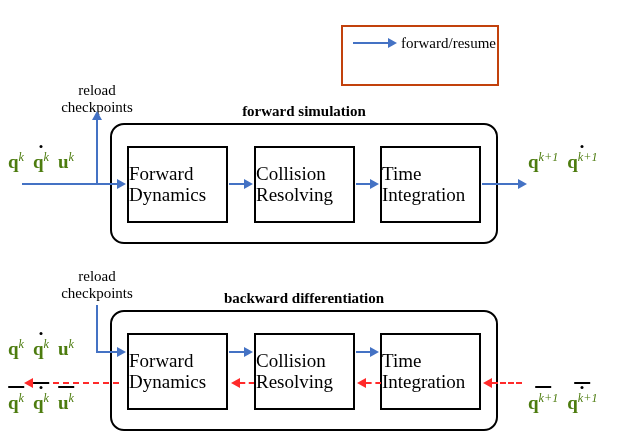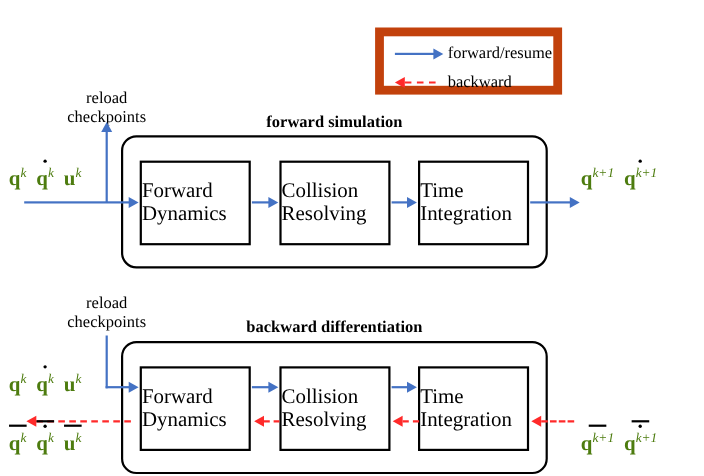--- a/index.html
+++ b/index.html
@@ -7,22 +7,22 @@
     width:640px;height:433px;
     background:#ffffff;
     font-family:"Liberation Serif", serif;
     overflow:hidden;
     position:relative;
   }
   #stage{position:absolute;left:0;top:0;width:640px;height:433px;}
 
   
   .legend{
-    position:absolute;left:341px;top:25px;width:170px;height:61px;
-    border:8px solid #c2410c;background:#fff;box-sizing:border-box;
+    position:absolute;left:341px;top:25px;width:158px;height:61px;
+    border:2px solid #c2410c;background:#fff;box-sizing:border-box;
   }
   .legend-row{
     position:absolute;left:0;width:100%;height:24px;
     display:flex;align-items:center;
   }
   .legend-row.r1{top:4px;}
   .legend-row.r2{top:30px;}
   .legend-sample{
     position:relative;width:52px;height:20px;flex:0 0 52px;margin-left:6px;
   }
@@ -124,27 +124,20 @@
 <div id="stage">
 
   <div class="legend">
     <div class="legend-row r1">
       <div class="legend-sample">
         <div class="hline" style="left:4px;top:9px;width:36px;"></div>
         <div class="arrowR" style="left:39px;top:5px;"></div>
       </div>
       <div class="legend-label">forward/resume</div>
     </div>
-    <div class="legend-row r2">
-      <div class="legend-sample">
-        <div class="dashline" style="left:13px;top:9px;width:28px;"></div>
-        <div class="arrowL red-a" style="left:4px;top:5px;"></div>
-      </div>
-      <div class="legend-label">backward</div>
-    </div>
   </div>
 
   <div class="caption" id="cap-store">
     <div>reload</div>
     <div>checkpoints</div>
   </div>
 
   <div class="section-title" id="title-top">forward simulation</div>
 
   <div class="outer" id="outer-top"></div>

